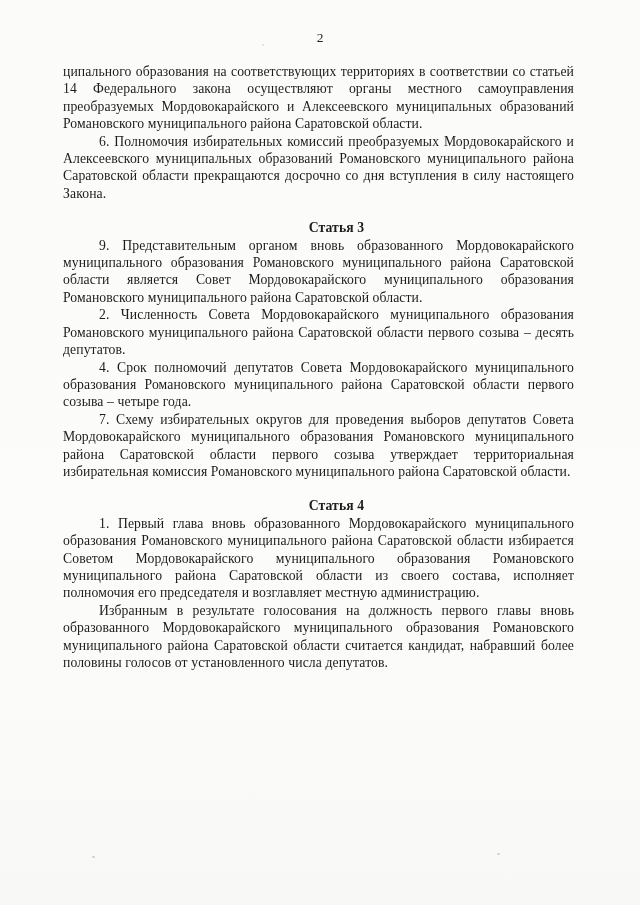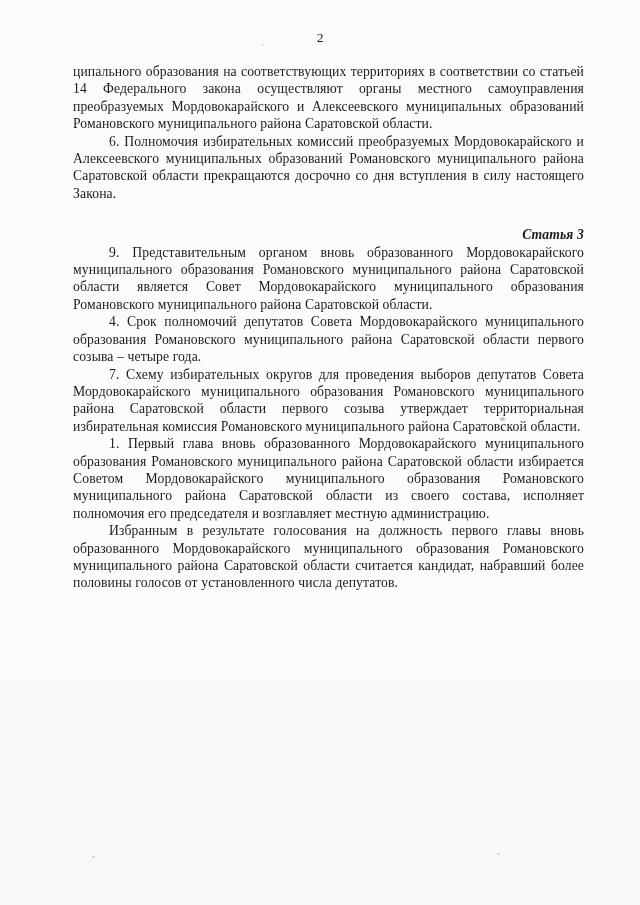--- a/index.html
+++ b/index.html
@@ -21,39 +21,38 @@
     top: 30px;
     left: 0;
     right: 0;
     text-align: center;
     font-size: 13.5px;
     color: #222;
   }
   .content {
     position: absolute;
     top: 63px;
-    left: 73px;
+    left: 63px;
     width: 511px;
     font-size: 13.7px;
     line-height: 17.4px;
     text-align: justify;
     letter-spacing: 0.1px;
   }
   .content p {
     margin: 0;
     text-indent: 36px;
   }
   .content p.continuation {
     text-indent: 0;
   }
   .content p.heading {
     font-weight: bold;
-    font-style: italic;
-    margin-top: 24px;
-    text-align: right;
+    margin-top: 17px;
+    text-align: center;
   }
   
   .speck {
     position: absolute;
     background: #8a8a85;
     border-radius: 50%;
     opacity: 0.55;
   }
   .speck.s1 { width: 5px; height: 4px; left: 500px; top: 417px; opacity: 0.5; }
   .speck.s2 { width: 3px; height: 2px; left: 92px;  top: 856px; opacity: 0.4; }
@@ -70,25 +69,27 @@
   <div class="content">
 
     <p class="continuation">ципального образования на соответствующих территориях в соответствии со статьей 14 Федерального закона осуществляют органы местного самоуправления преобразуемых Мордовокарайского и Алексеевского муниципальных образований Романовского муниципального района Саратовской области.</p>
 
     <p>6. Полномочия избирательных комиссий преобразуемых Мордовокарайского и Алексеевского муниципальных образований Романовского муниципального района Саратовской области прекращаются досрочно со дня вступления в силу настоящего Закона.</p>
 
     <p class="heading">Статья 3</p>
 
     <p>9. Представительным органом вновь образованного Мордовокарайского муниципального образования Романовского муниципального района Саратовской области является Совет Мордовокарайского муниципального образования Романовского муниципального района Саратовской области.</p>
 
+    <p>2. Численность Совета Мордовокарайского муниципального образования Романовского муниципального района Саратовской области первого созыва – десять депутатов.</p>
 
     <p>4. Срок полномочий депутатов Совета Мордовокарайского муниципального образования Романовского муниципального района Саратовской области первого созыва – четыре года.</p>
 
     <p>7. Схему избирательных округов для проведения выборов депутатов Совета Мордовокарайского муниципального образования Романовского муниципального района Саратовской области первого созыва утверждает территориальная избирательная комиссия Романовского муниципального района Саратовской области.</p>
 
+    <p class="heading">Статья 4</p>
 
     <p>1. Первый глава вновь образованного Мордовокарайского муниципального образования Романовского муниципального района Саратовской области избирается Советом Мордовокарайского муниципального образования Романовского муниципального района Саратовской области из своего состава, исполняет полномочия его председателя и возглавляет местную администрацию.</p>
 
     <p>Избранным в результате голосования на должность первого главы вновь образованного Мордовокарайского муниципального образования Романовского муниципального района Саратовской области считается кандидат, набравший более половины голосов от установленного числа депутатов.</p>
 
 
   </div>
 
   <div class="speck s1"></div>
   <div class="speck s2"></div>

